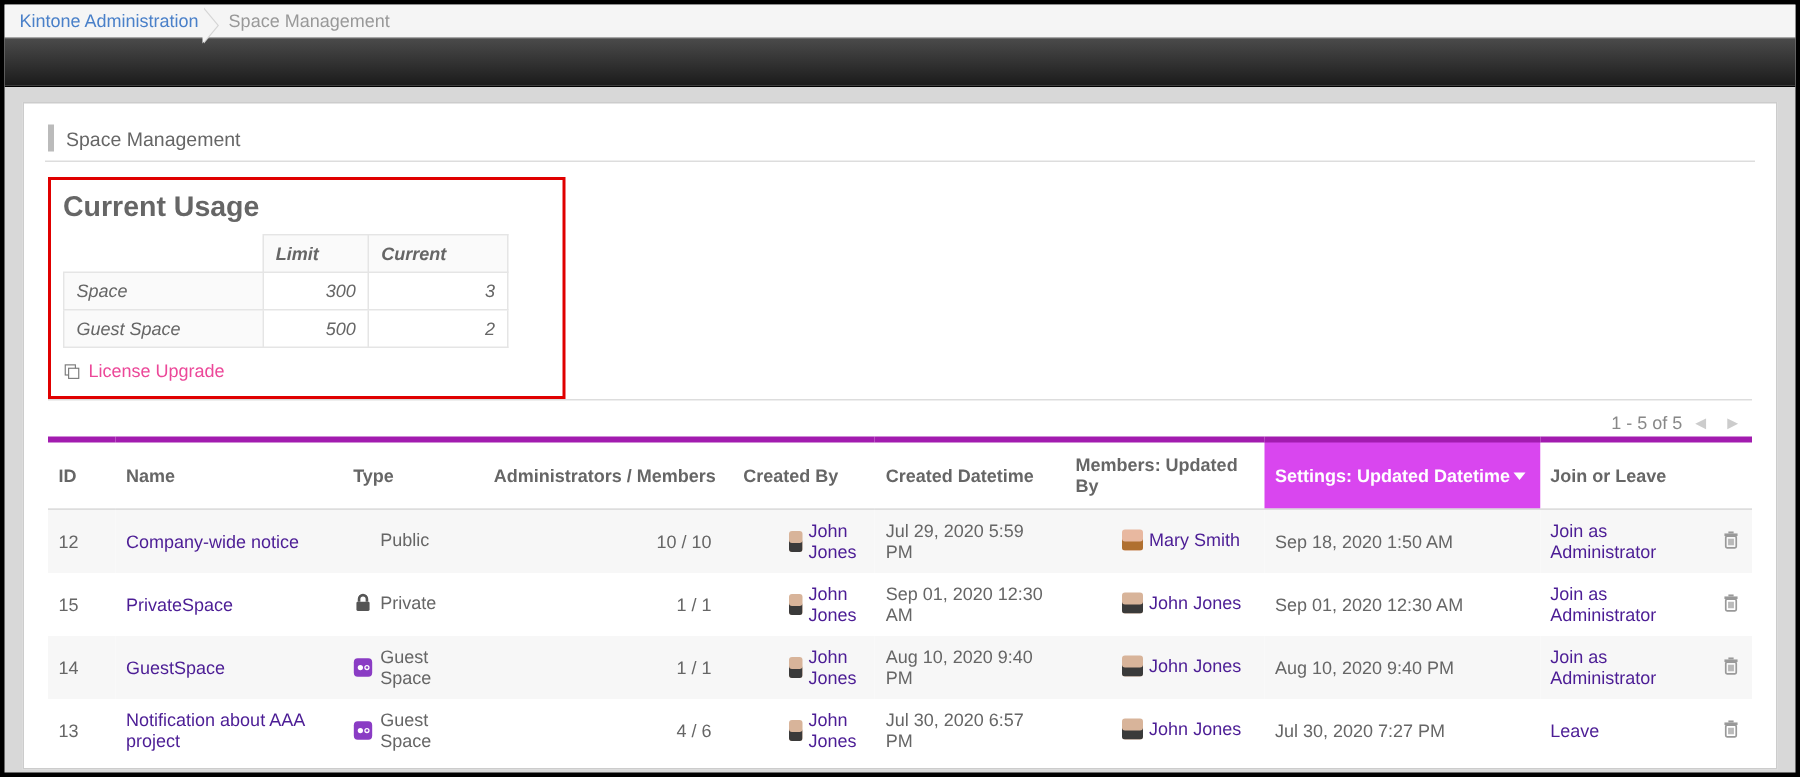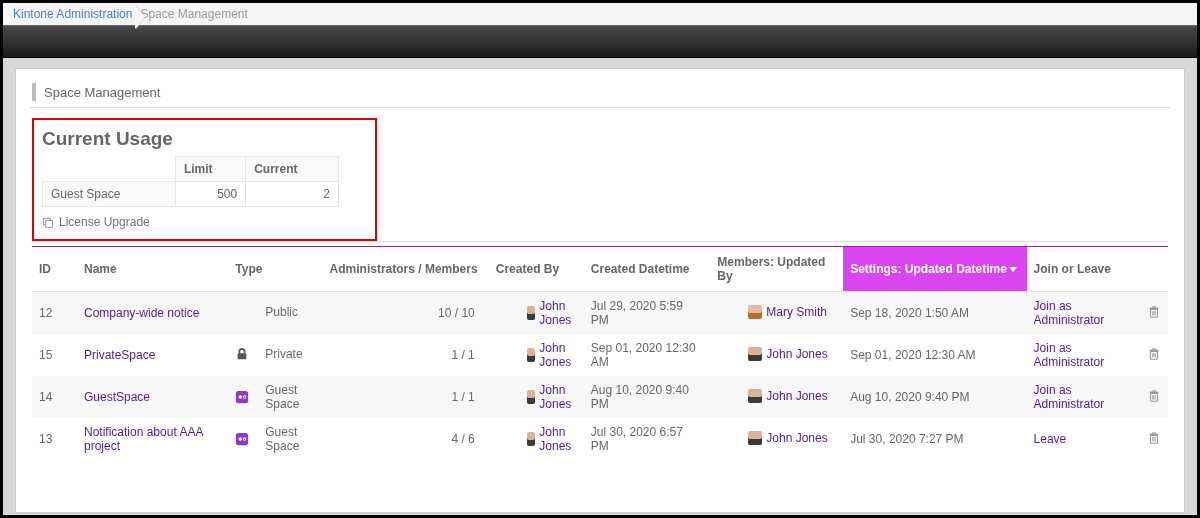--- a/index.html
+++ b/index.html
@@ -1,20 +1,20 @@
 <!DOCTYPE html>
 <html><head>
 <meta charset="utf-8">
 <style>
   * { box-sizing: border-box; }
   html, body { margin:0; padding:0; font-family: Arial, Helvetica, sans-serif; font-size:12px; color:#555; }
   body { width:1200px; height:518px; background:#d8d8d8; border:3px solid #000; overflow:hidden; }
 
   
-  .breadcrumb { height:22px; background:#f5f5f5; padding:0 10px; display:flex; align-items:center; gap:8px; color:#999; }
+  .breadcrumb { height:22px; background:#f5f5f5; padding:0 10px; display:flex; align-items:center; gap:20px; color:#999; }
   .breadcrumb a { color:#4a80c9; text-decoration:none; }
   .crumb { position:relative; }
   .crumb::after {
     content:""; position:absolute; right:-14px; top:-2px;
     width:0; height:0; border-top:12px solid transparent; border-bottom:12px solid transparent; border-left:10px solid #d5d5d5;
   }
   .crumb::before {
     content:""; position:absolute; right:-13px; top:-2px;
     width:0; height:0; border-top:12px solid transparent; border-bottom:12px solid transparent; border-left:10px solid #f5f5f5;
     z-index:1;
@@ -24,49 +24,49 @@
   .blackbar { height:33px; background:linear-gradient(#4a4a4a,#1b1b1b); border-top:1px solid #666; border-bottom:1px solid #000; }
 
   .page { margin:10px 12px 0 12px; background:#fff; border:1px solid #ccc; padding:14px 16px 30px 16px; height:445px; }
 
   .page-title { border-left:4px solid #bbb; padding-left:8px; height:18px; display:flex; align-items:center; color:#666; font-size:13px; margin-bottom:8px; }
   .title-underline { border-bottom:1px solid #ddd; margin:-2px -2px 10px -2px; }
 
   
   .usage-box { border:2px solid #e00000; width:345px; padding:6px 8px 10px 8px; }
   .section-head { font-size:19px; font-weight:bold; color:#666; margin:2px 0 6px 0; }
-  table.usage { border-collapse:collapse; width:297px; }
+  table.usage { border-collapse:collapse; width:297px;font-style:italic; }
   table.usage th, table.usage td { border:1px solid #e5e5e5; padding:5px 8px; font-weight:normal; color:#666; }
   table.usage th { background:#fafafa; text-align:left; }
   table.usage td.num { text-align:right; }
   table.usage thead th { font-weight:bold; }
   table.usage thead th:first-child { background:#fff; border-top:none; border-left:none; }
   .license { margin-top:8px; display:flex; align-items:center; gap:5px; }
-  .license a { color:#737373; text-decoration:none; }
+  .license a { color:#ec4899; text-decoration:none; }
   .license .ico { width:12px; height:12px; display:inline-block; }
 
   .list-head { font-size:14px; font-weight:bold; color:#666; margin:18px 0 4px 0; }
   .list-underline { border-bottom:1px solid #ddd; margin-bottom:4px; }
 
   .pager { text-align:right; color:#888; padding:4px 4px 2px 0; }
   .pager .arrow { color:#ccc; padding:0 3px; cursor:pointer; }
 
   table.spaces { width:100%; border-collapse:collapse; }
-  table.spaces th { text-align:left; font-weight:bold; color:#666; font-size:12px; padding:8px 7px; background:#fff; border-top:1px solid #a21caf; border-bottom:1px solid #ddd; }
+  table.spaces th { text-align:left; font-weight:bold; color:#666; font-size:12px; padding:8px 7px; background:#fff; border-top:4px solid #a21caf; border-bottom:1px solid #ddd; }
   table.spaces th.sorted { background:#d946ef; color:#fff; }
   table.spaces th.sorted .tri { margin-left:2px; }
   table.spaces td { padding:7px 7px; color:#666; vertical-align:middle;margin-left:19px; }
   table.spaces tr.row:nth-child(odd) td { background:#f7f7f7; }
   .lnk { color:#4c1d95; text-decoration:none; }
   .admins { text-align:right; padding-right:14px !important; }
   .user { display:inline-flex; align-items:center; gap:4px;padding-left:31px; }
   .avatar { width:14px; height:14px; border-radius:2px; display:inline-block; }
   .avatar.male { background:#d8b49a; box-shadow: inset 0 -6px 0 #3a3a3a; }
   .avatar.female { background:#e8b8a0; box-shadow: inset 0 -6px 0 #b07030; }
-  .type { display:inline-flex; align-items:center; gap:16px; }
+  .type { display:inline-flex; align-items:center; gap:4px; }
   .type-icon { width:14px; height:14px; display:inline-block; }
   .trash { width:14px; height:14px; display:inline-block; cursor:pointer; }
   .tri { display:inline-block; width:0; height:0; border-left:4px solid transparent; border-right:4px solid transparent; border-top:5px solid #fff; vertical-align:middle; }
 
   col.c-id{width:46px}col.c-name{width:155px}col.c-type{width:95px}col.c-adm{width:170px}col.c-cb{width:80px}col.c-cd{width:130px}col.c-ub{width:135px}col.c-ud{width:190px}col.c-join{width:115px}col.c-del{width:28px}
 </style>
 </head>
 <body>
 
 <div class="breadcrumb">
@@ -83,39 +83,49 @@
     <div class="section-head">Current Usage</div>
     <table class="usage">
       <thead>
         <tr>
           <th></th>
           <th>Limit</th>
           <th>Current</th>
         </tr>
       </thead>
       <tbody id="usage-body">
+          <tr>
+            <th>Space</th>
+            <td class="num">300</td>
+            <td class="num">3</td>
+          </tr>
           <tr>
             <th>Guest Space</th>
             <td class="num">500</td>
             <td class="num">2</td>
           </tr>
         </tbody>
     </table>
     <div class="license">
       <span class="ico">
         <svg viewBox="0 0 16 16" width="12" height="12">
             <rect x="2" y="3" width="9" height="9" fill="none" stroke="#777"></rect>
             <rect x="5" y="6" width="9" height="9" fill="#fff" stroke="#777"></rect>
           </svg>
       </span>
       <a href="#" class="lnk">License Upgrade</a>
     </div>
   </div>
 
   <div class="list-underline"></div>
+  <div class="pager">
+    <span>1 - 5 of 5</span>
+    <span class="arrow">◄</span>
+    <span class="arrow">►</span>
+  </div>
 
   <table class="spaces">
     <colgroup>
       <col class="c-id">
         <col class="c-name">
         <col class="c-type">
         <col class="c-adm">
         <col class="c-cb">
         <col class="c-cd">
         <col class="c-ub">

